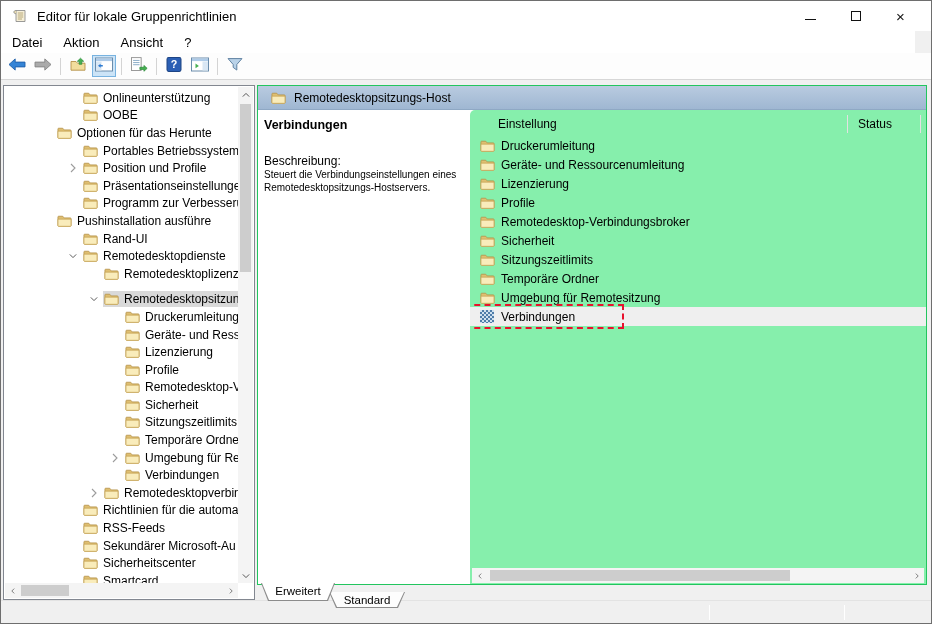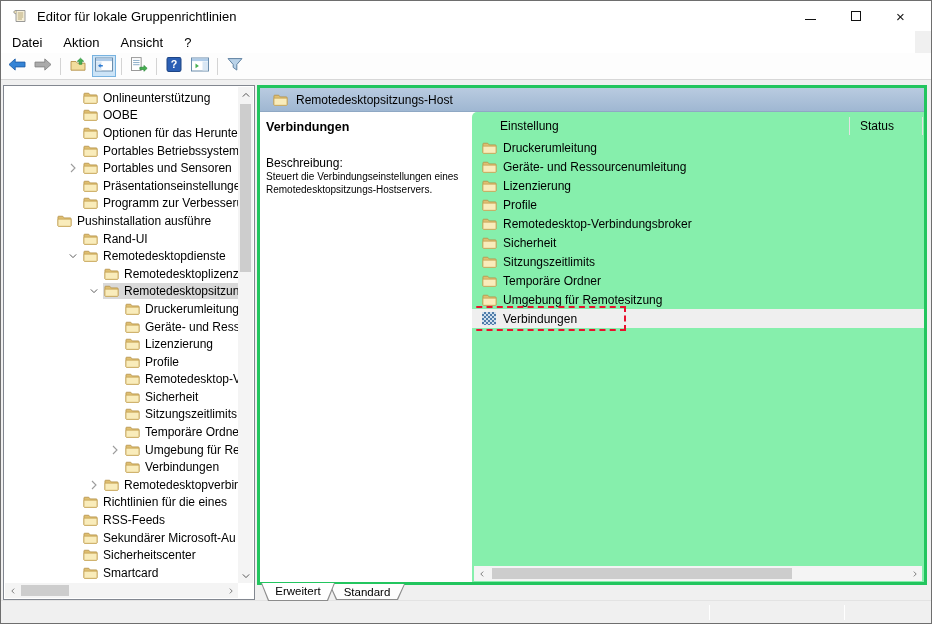--- a/index.html
+++ b/index.html
@@ -48,21 +48,21 @@
   .tree-vscroll{right:1px;top:1px;bottom:16px;width:15px;}
   .tree-vscroll .up{left:0;top:0;width:15px;height:15px;}
   .tree-vscroll .down{left:0;bottom:0;width:15px;height:15px;}
   .tree-vscroll .sb-thumb{left:2px;top:17px;width:11px;height:168px;}
   .tree-hscroll{left:1px;right:16px;bottom:1px;height:15px;}
   .hsb .left{left:0;top:0;width:15px;height:15px;}
   .hsb .right{right:0;top:0;width:15px;height:15px;}
   .tree-hscroll .sb-thumb{top:2px;left:16px;width:48px;height:11px;}
 
   
-  .content-pane{position:absolute;left:256px;top:4px;width:670px;height:500px;background:#ffffff;border:3px solid #22c55e;}
+  .content-pane{position:absolute;left:256px;top:4px;width:670px;height:500px;background:#ffffff;border:1px solid #22c55e;}
   .band{position:absolute;left:0;top:0;right:0;height:24px;background:linear-gradient(#b9cbe0,#9fb7d2);border-bottom:1px solid #8fa8c4;display:flex;align-items:center;}
   .band .f-icon{width:15px;height:14px;margin-left:13px;}
   .band .band-title{font-size:12px;color:#000;margin-left:8px;}
 
   .info-panel{position:absolute;left:0;top:24px;width:212px;bottom:0;background:#fff;padding:8px 4px 0 6px;}
   .info-title{font-size:12.5px;font-weight:bold;color:#000;}
   .info-desc-label{font-size:12px;margin-top:22px;}
   .info-desc{font-size:10px;line-height:1.32;width:204px;}
 
   .list-area{position:absolute;left:212px;top:24px;right:0;bottom:0;background:#86efac;border-top-left-radius:5px;overflow:hidden;}
@@ -88,21 +88,21 @@
   
   .tabstrip{position:absolute;left:256px;top:503px;width:670px;height:20px;}
   .tab{position:absolute;top:0;height:16px;}
   .tab .shape,.tab .shape-in{position:absolute;clip-path:polygon(0 0,100% 0,calc(100% - 7px) 100%,7px 100%);}
   .tab .shape{inset:0;background:#8c8c8c;}
   .tab .shape-in{left:1px;right:1px;top:0;bottom:1px;background:#fdfdfd;}
   .tab .tab-label{position:relative;display:block;text-align:center;font-size:11.5px;padding-top:2px;color:#000;}
   .tab.active{top:-1px;height:18px;z-index:2;}
   .tab.active .shape-in{background:#ffffff;top:0;}
   .tab.t0{left:4px;width:74px;}
-  .tab.t1{left:72px;width:76px;z-index:1;}
+  .tab.t1{left:72px;width:76px;z-index:1;margin-top:8px;}
 
   
   .statusbar{position:absolute;left:0;bottom:0;right:0;height:23px;background:#f0f0f0;border-top:1px solid #e3e3e3;}
   .status-sep{position:absolute;top:4px;width:1px;height:15px;background:#cfcfcf;border-right:1px solid #ffffff;}
   .ssep-1{left:708px;} .ssep-2{left:843px;}
 </style>
 </head>
 <body>
 
 <div class="window">
@@ -206,21 +206,21 @@
           <div class="tree-row" style="padding-left: 62px;">
             <span class="chev"></span>
             <span class="inner">
               <span class="f-icon"><svg viewBox="0 0 16 15" width="15" height="14">
                   <path d="M1 3.1c0-.4.3-.7.7-.7h4.4l1.6 1.8h6.6c.4 0 .7.3.7.7v7.4c0 .4-.3.7-.7.7H1.7c-.4 0-.7-.3-.7-.7z" fill="#dfbf71" stroke="#b5924a" stroke-width=".9"></path>
                   <path d="M1 5.5h14v7c0 .4-.3.7-.7.7H1.7c-.4 0-.7-.3-.7-.7z" fill="#f9ecbb" stroke="#c9a85c" stroke-width=".9"></path>
                 </svg></span>
               <span>OOBE</span>
             </span>
           </div>
-          <div class="tree-row" style="padding-left: 62px;">
+          <div class="tree-row" style="padding-left: 36px;">
             <span class="chev"></span>
             <span class="inner">
               <span class="f-icon"><svg viewBox="0 0 16 15" width="15" height="14">
                   <path d="M1 3.1c0-.4.3-.7.7-.7h4.4l1.6 1.8h6.6c.4 0 .7.3.7.7v7.4c0 .4-.3.7-.7.7H1.7c-.4 0-.7-.3-.7-.7z" fill="#dfbf71" stroke="#b5924a" stroke-width=".9"></path>
                   <path d="M1 5.5h14v7c0 .4-.3.7-.7.7H1.7c-.4 0-.7-.3-.7-.7z" fill="#f9ecbb" stroke="#c9a85c" stroke-width=".9"></path>
                 </svg></span>
               <span>Optionen für das Herunte</span>
             </span>
           </div>
           <div class="tree-row" style="padding-left: 62px;">
@@ -237,21 +237,21 @@
             <span class="chev">
               <svg viewBox="0 0 6 10">
                 <path d="M1 1l4 4-4 4" fill="none" stroke="#9c9c9c" stroke-width="1.1"></path>
               </svg>
             </span>
             <span class="inner">
               <span class="f-icon"><svg viewBox="0 0 16 15" width="15" height="14">
                   <path d="M1 3.1c0-.4.3-.7.7-.7h4.4l1.6 1.8h6.6c.4 0 .7.3.7.7v7.4c0 .4-.3.7-.7.7H1.7c-.4 0-.7-.3-.7-.7z" fill="#dfbf71" stroke="#b5924a" stroke-width=".9"></path>
                   <path d="M1 5.5h14v7c0 .4-.3.7-.7.7H1.7c-.4 0-.7-.3-.7-.7z" fill="#f9ecbb" stroke="#c9a85c" stroke-width=".9"></path>
                 </svg></span>
-              <span>Portables und Sensoren</span>
+              <span>Position und Profile</span>
             </span>
           </div>
           <div class="tree-row" style="padding-left: 62px;">
             <span class="chev"></span>
             <span class="inner">
               <span class="f-icon"><svg viewBox="0 0 16 15" width="15" height="14">
                   <path d="M1 3.1c0-.4.3-.7.7-.7h4.4l1.6 1.8h6.6c.4 0 .7.3.7.7v7.4c0 .4-.3.7-.7.7H1.7c-.4 0-.7-.3-.7-.7z" fill="#dfbf71" stroke="#b5924a" stroke-width=".9"></path>
                   <path d="M1 5.5h14v7c0 .4-.3.7-.7.7H1.7c-.4 0-.7-.3-.7-.7z" fill="#f9ecbb" stroke="#c9a85c" stroke-width=".9"></path>
                 </svg></span>
               <span>Präsentationseinstellunge</span>
@@ -304,21 +304,21 @@
           <div class="tree-row" style="padding-left: 83px;">
             <span class="chev"></span>
             <span class="inner">
               <span class="f-icon"><svg viewBox="0 0 16 15" width="15" height="14">
                   <path d="M1 3.1c0-.4.3-.7.7-.7h4.4l1.6 1.8h6.6c.4 0 .7.3.7.7v7.4c0 .4-.3.7-.7.7H1.7c-.4 0-.7-.3-.7-.7z" fill="#dfbf71" stroke="#b5924a" stroke-width=".9"></path>
                   <path d="M1 5.5h14v7c0 .4-.3.7-.7.7H1.7c-.4 0-.7-.3-.7-.7z" fill="#f9ecbb" stroke="#c9a85c" stroke-width=".9"></path>
                 </svg></span>
               <span>Remotedesktoplizenzi</span>
             </span>
           </div>
-          <div class="tree-row selected" style="padding-left: 83px;">
+          <div class="tree-row selected" style="padding-left: 83px; margin-top: 8px;">
             <span class="chev">
               <svg viewBox="0 0 10 6">
                 <path d="M1 1l4 4 4-4" fill="none" stroke="#454545" stroke-width="1.1"></path>
               </svg>
             </span>
             <span class="inner">
               <span class="f-icon"><svg viewBox="0 0 16 15" width="15" height="14">
                   <path d="M1 3.1c0-.4.3-.7.7-.7h4.4l1.6 1.8h6.6c.4 0 .7.3.7.7v7.4c0 .4-.3.7-.7.7H1.7c-.4 0-.7-.3-.7-.7z" fill="#dfbf71" stroke="#b5924a" stroke-width=".9"></path>
                   <path d="M1 5.5h14v7c0 .4-.3.7-.7.7H1.7c-.4 0-.7-.3-.7-.7z" fill="#f9ecbb" stroke="#c9a85c" stroke-width=".9"></path>
                 </svg></span>
@@ -443,21 +443,21 @@
               <span>Remotedesktopverbin</span>
             </span>
           </div>
           <div class="tree-row" style="padding-left: 62px;">
             <span class="chev"></span>
             <span class="inner">
               <span class="f-icon"><svg viewBox="0 0 16 15" width="15" height="14">
                   <path d="M1 3.1c0-.4.3-.7.7-.7h4.4l1.6 1.8h6.6c.4 0 .7.3.7.7v7.4c0 .4-.3.7-.7.7H1.7c-.4 0-.7-.3-.7-.7z" fill="#dfbf71" stroke="#b5924a" stroke-width=".9"></path>
                   <path d="M1 5.5h14v7c0 .4-.3.7-.7.7H1.7c-.4 0-.7-.3-.7-.7z" fill="#f9ecbb" stroke="#c9a85c" stroke-width=".9"></path>
                 </svg></span>
-              <span>Richtlinien für die eines</span>
+              <span>Richtlinien für die automa</span>
             </span>
           </div>
           <div class="tree-row" style="padding-left: 62px;">
             <span class="chev"></span>
             <span class="inner">
               <span class="f-icon"><svg viewBox="0 0 16 15" width="15" height="14">
                   <path d="M1 3.1c0-.4.3-.7.7-.7h4.4l1.6 1.8h6.6c.4 0 .7.3.7.7v7.4c0 .4-.3.7-.7.7H1.7c-.4 0-.7-.3-.7-.7z" fill="#dfbf71" stroke="#b5924a" stroke-width=".9"></path>
                   <path d="M1 5.5h14v7c0 .4-.3.7-.7.7H1.7c-.4 0-.7-.3-.7-.7z" fill="#f9ecbb" stroke="#c9a85c" stroke-width=".9"></path>
                 </svg></span>
               <span>RSS-Feeds</span>

